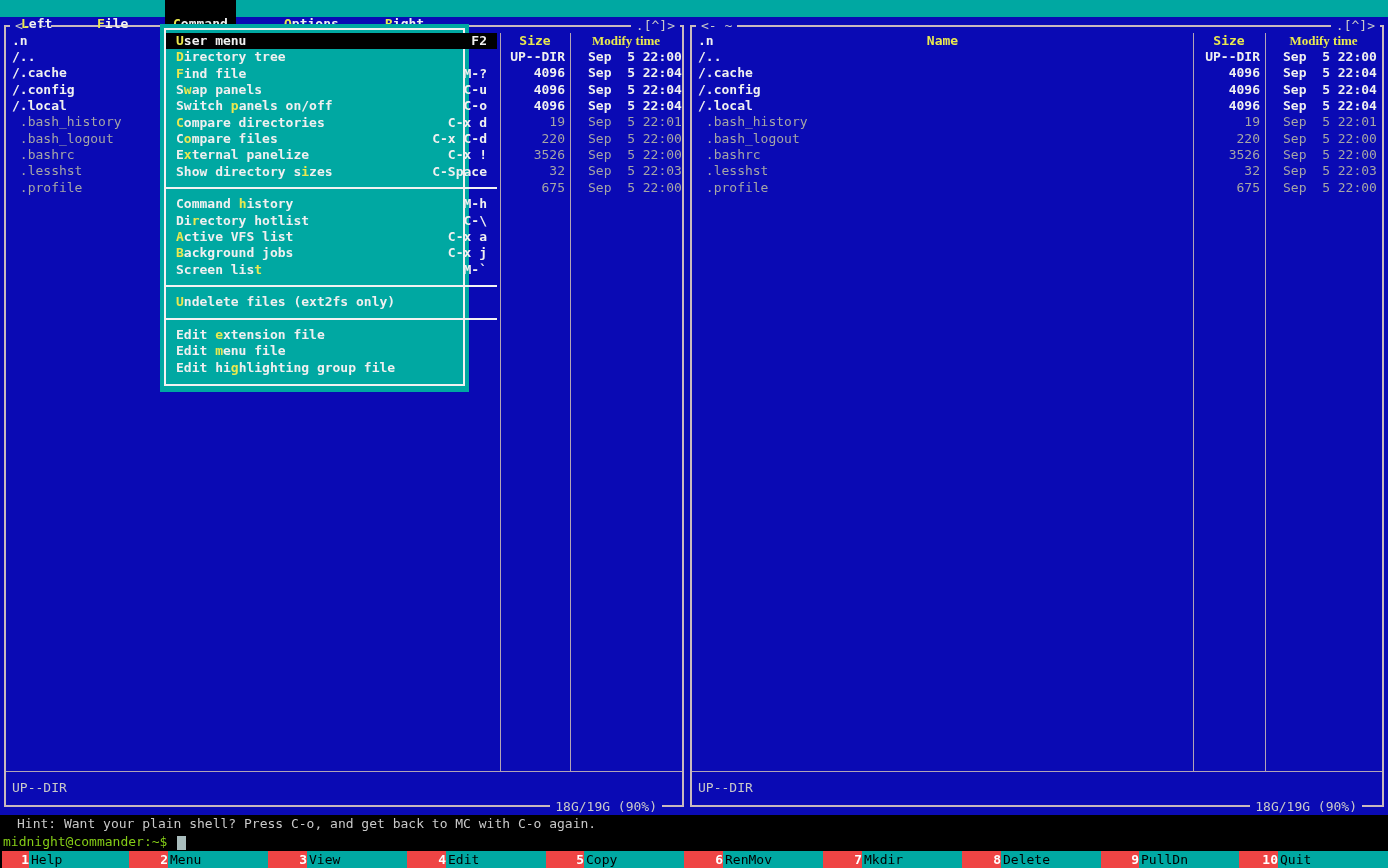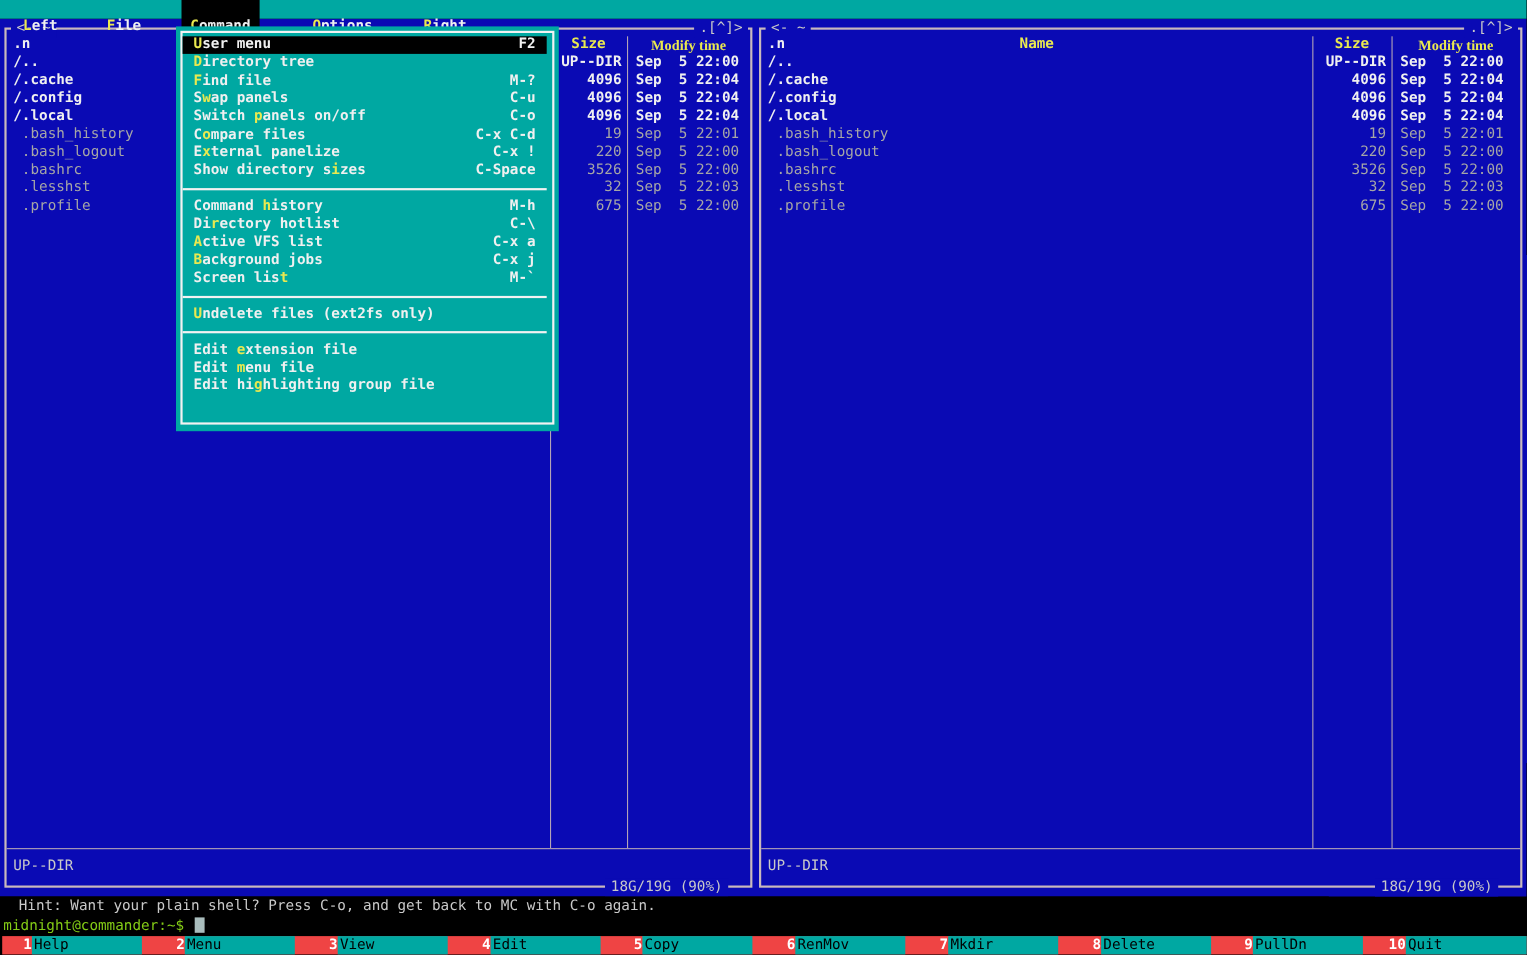--- a/index.html
+++ b/index.html
@@ -34,27 +34,27 @@
   .hdr-time{position:absolute;left:var(--c2);right:0;text-align:center;color:var(--yellow);font-family:Liberation Serif, serif;}
   .sortind{position:absolute;left:6px;color:var(--white);}
   .vsep{position:absolute;top:6px;height:738px;width:1px;background:var(--dim);}
   .v1{left:var(--c1);} .v2{left:var(--c2);}
   .frows{position:absolute;top:22px;left:0;right:0;}
   .frow{display:grid;grid-template-columns:var(--c1) calc(var(--c2) - var(--c1)) 1fr;height:16.33px;line-height:16.33px;}
   .frow.dir{color:var(--white);font-weight:bold;}
   .frow.file{color:var(--gray);font-weight:normal;}
   .fname{padding-left:6px;white-space:pre;overflow:hidden;}
   .fsize{text-align:right;padding-right:5px;}
-  .ftime{padding-left:8px;white-space:pre;}
+  .ftime{padding-left:18px;white-space:pre;}
   .minisep{position:absolute;top:744px;left:0;right:0;height:1px;background:var(--dim);}
   .pstatus{position:absolute;top:753px;left:6px;height:16px;line-height:16px;color:var(--hint);}
   .pusage{position:absolute;bottom:-10px;right:20px;height:16px;line-height:16px;background:var(--blue);color:var(--hint);padding:0 5px;white-space:pre;}
 
   
-  .menu{position:absolute;left:160px;top:24px;width:348px;height:368px;background:var(--teal);z-index:40;}
+  .menu{position:absolute;left:160px;top:24px;width:309px;height:368px;background:var(--teal);z-index:40;}
   .menu-border{position:absolute;left:4px;right:4px;top:4px;bottom:6px;border:2px solid #f2f2f2;}
   .menu-items{position:absolute;left:6px;width:331px;top:9px;}
   .menu-row{position:relative;display:flex;justify-content:space-between;height:16.33px;line-height:16.33px;
             padding:0 10px;font-weight:bold;color:var(--white);cursor:default;}
   .menu-row .hot{color:var(--yellow);}
   .menu-row.selected{background:#000;}
   .mi-sc{font-weight:bold;color:var(--white);white-space:pre;}
   .menu-sep{position:relative;height:16.33px;}
   .menu-sep::after{content:"";position:absolute;left:0;right:0;top:7px;height:2px;background:#f2f2f2;}
 
@@ -228,20 +228,24 @@
         </div>
       <div class="menu-row">
           <span class="mi-label"><span class="pre">S</span><span class="hot">w</span><span class="pre">ap panels</span></span>
           <span class="mi-sc">C-u</span>
         </div>
       <div class="menu-row">
           <span class="mi-label"><span class="pre">Switch </span><span class="hot">p</span><span class="pre">anels on/off</span></span>
           <span class="mi-sc">C-o</span>
         </div>
       <div class="menu-row">
+          <span class="mi-label"><span class="pre"></span><span class="hot">C</span><span class="pre">ompare directories</span></span>
+          <span class="mi-sc">C-x d</span>
+        </div>
+      <div class="menu-row">
           <span class="mi-label"><span class="pre">C</span><span class="hot">o</span><span class="pre">mpare files</span></span>
           <span class="mi-sc">C-x C-d</span>
         </div>
       <div class="menu-row">
           <span class="mi-label"><span class="pre">E</span><span class="hot">x</span><span class="pre">ternal panelize</span></span>
           <span class="mi-sc">C-x !</span>
         </div>
       <div class="menu-row">
           <span class="mi-label"><span class="pre">Show directory s</span><span class="hot">i</span><span class="pre">zes</span></span>
           <span class="mi-sc">C-Space</span>

